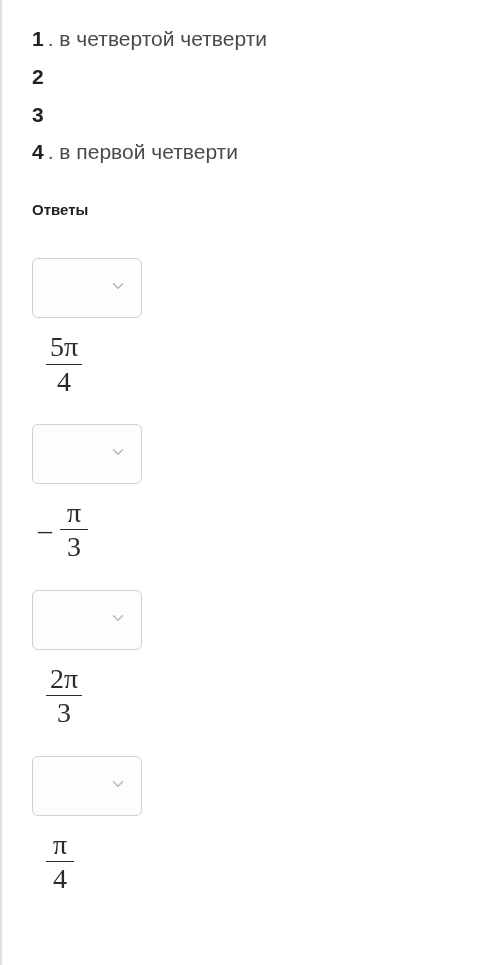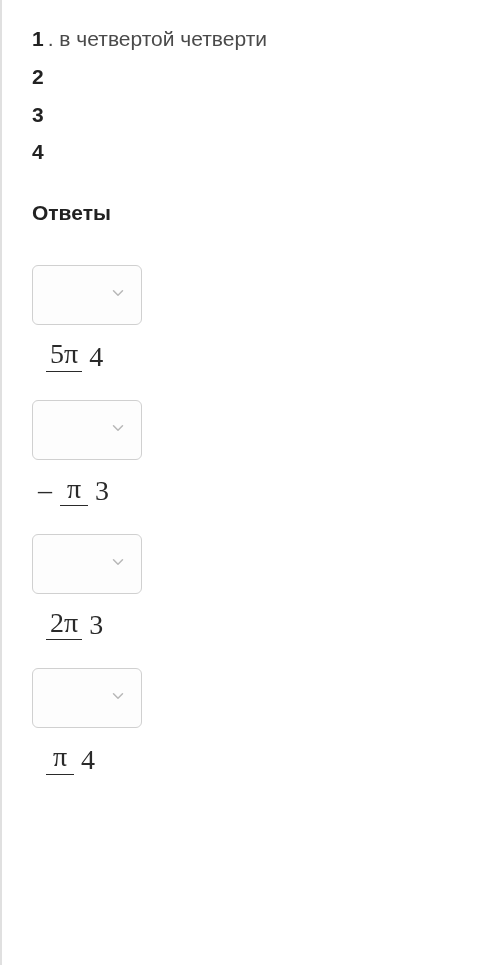--- a/index.html
+++ b/index.html
@@ -28,21 +28,21 @@
     gap: 4px;
   }
   .option-number {
     font-weight: 700;
     color: #222;
   }
   .option-text {
     font-weight: 400;
   }
   .answers-heading {
-    font-size: 21px;
+    font-size: 15px;
     font-weight: 700;
     color: #222;
     margin-top: 28px;
     margin-bottom: 40px;
   }
   .answer-block {
     display: flex;
     flex-direction: column;
     gap: 14px;
     margin-bottom: 28px;
@@ -70,20 +70,21 @@
     font-size: 28px;
     color: #2a2a2a;
     padding-left: 6px;
   }
   .fraction .sign {
     margin-right: 8px;
     font-size: 28px;
   }
   .fraction .stack {
     display: inline-flex;
+    flex-direction: column;
     align-items: center;
     line-height: 1.05;
   }
   .fraction .num {
     border-bottom: 1.5px solid #2a2a2a;
     padding: 0 4px 2px 4px;
     min-width: 28px;
     text-align: center;
   }
   .fraction .den {
@@ -101,20 +102,21 @@
     <span class="option-text">. в четвертой четверти</span>
   </div>
   <div class="option-item">
     <span class="option-number">2</span>
   </div>
   <div class="option-item">
     <span class="option-number">3</span>
   </div>
   <div class="option-item">
     <span class="option-number">4</span>
+    <span class="option-text">. в первой четверти</span>
   </div>
 </div>
 
 <div class="answers-heading">Ответы</div>
 
 <div class="answer-block">
   <div class="select-box">
     <span class="chevron">
       <svg width="18" height="18" viewBox="0 0 24 24" fill="none" stroke="#b8b8b8" stroke-width="2" stroke-linecap="round" stroke-linejoin="round">
           <polyline points="6 9 12 15 18 9"></polyline>

